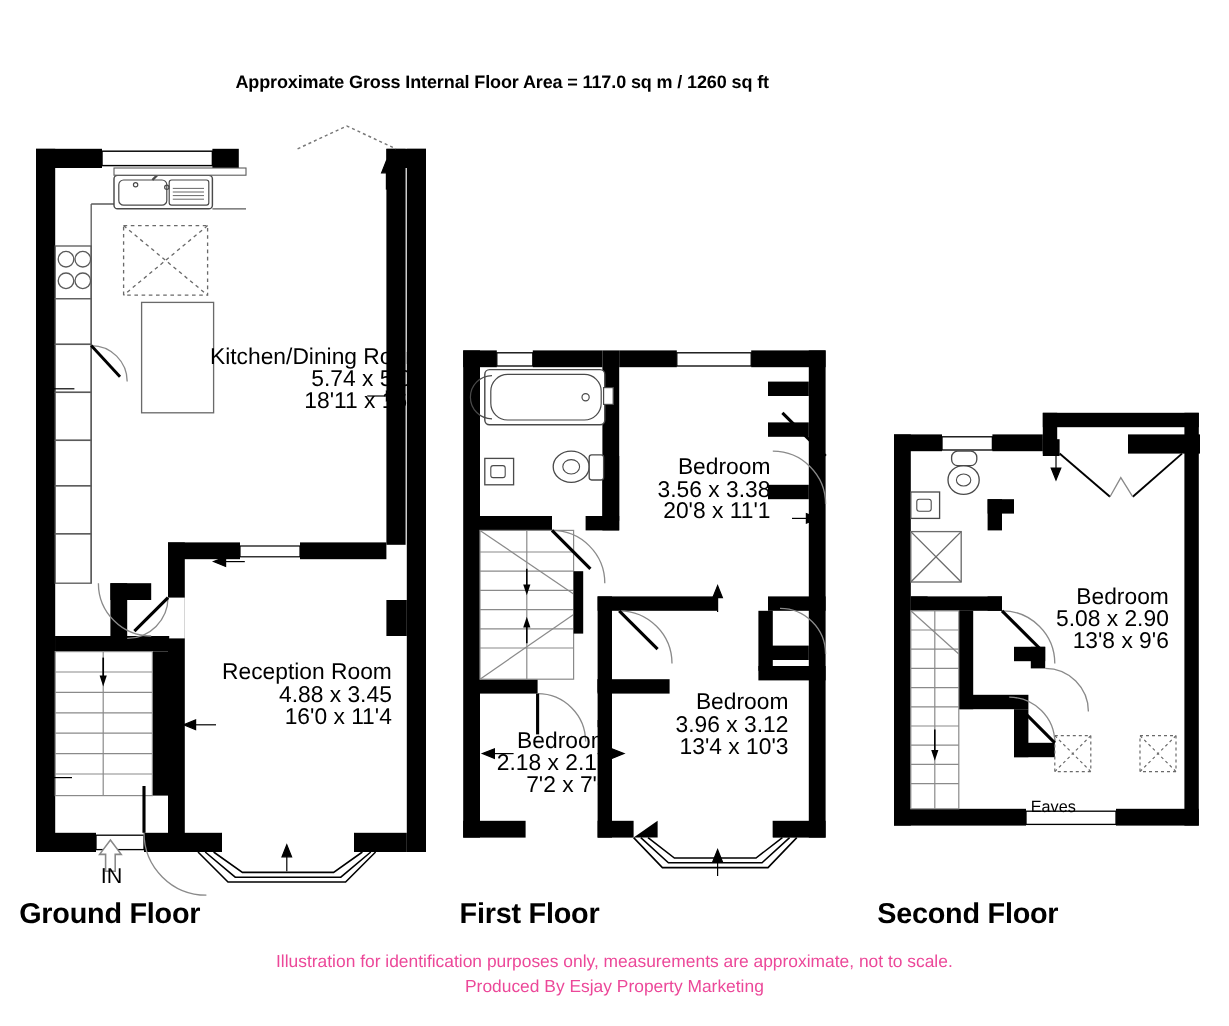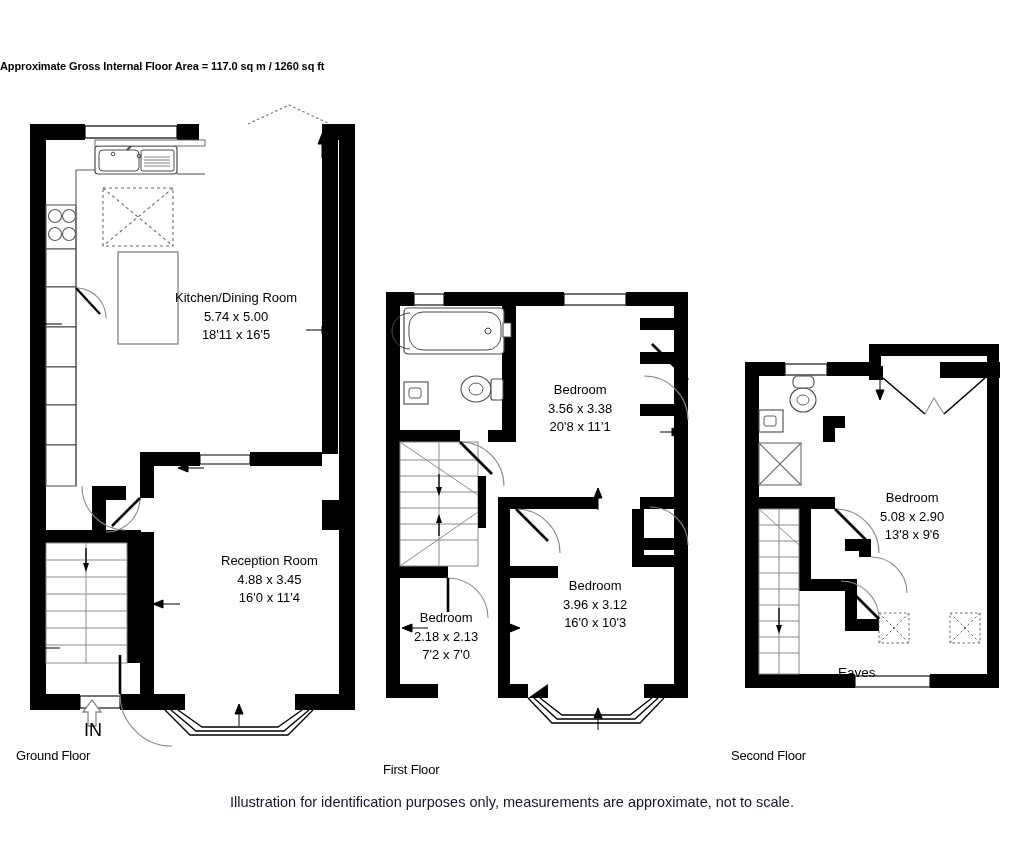--- a/index.html
+++ b/index.html
@@ -20,76 +20,76 @@
     position: absolute;
     left: 0; top: 0;
     width: 1024px;
     height: 855px;
   }
   .title-bar {
     position: absolute;
     left: 0;
     top: 60px;
     width: 837px;
-    text-align: left;
-    font-size: 11px;
+    text-align: center;
+    font-size: 15px;
     font-weight: bold;
     letter-spacing: -0.1px;
   }
   .plan-svg {
     position: absolute;
     left: 0;
     top: 0;
     width: 1024px;
     height: 855px;
   }
   .floor-label {
     position: absolute;
-    font-size: 13px;
-    font-weight: normal;
+    font-size: 24px;
+    font-weight: bold;
     letter-spacing: -0.2px;
     white-space: nowrap;
   }
   #label-ground { left: 16px; top: 748px; }
-  #label-first  { left: 383px; top: 748px; margin-top: 14px; }
+  #label-first  { left: 383px; top: 748px; }
   #label-second { left: 731px; top: 748px; }
 
   .room-label {
     position: absolute;
-    text-align: center;
-    font-size: 13px;
+    text-align: right;
+    font-size: 19px;
     line-height: 18.5px;
     white-space: nowrap;
   }
   .room-label .ln { display: block; }
 
   #rl-kitchen   { left: 175px; top: 289px; }
-  #rl-reception { left: 185px; top: 552px; margin-left: 36px; }
+  #rl-reception { left: 185px; top: 552px; }
   #rl-bed1      { left: 548px; top: 381px; }
   #rl-bed2      { left: 563px; top: 577px; }
   #rl-bed3      { left: 414px; top: 609px; }
   #rl-bed4      { left: 880px; top: 489px; }
 
   .small-note {
     position: absolute;
     font-size: 13.5px;
     white-space: nowrap;
   }
-  #note-eaves { left: 838px; top: 665px; }
+  #note-eaves { left: 859px; top: 665px; }
   #note-in    { left: 84px; top: 720px; font-size: 18px; }
 
   .footer {
     position: absolute;
     left: 0;
     top: 792px;
     width: 1024px;
     text-align: center;
     font-size: 14.5px;
     line-height: 21px;
-    color: #0f172a;
+    color: #ec4899;
   }
   .footer .ln { display: block; }
 </style>
 </head>
 <body>
 
 <div id="sheet">
 
   <div class="title-bar">Approximate Gross Internal Floor Area = 117.0 sq m / 1260 sq ft</div>
 
@@ -471,35 +471,36 @@
 
   <div class="room-label" id="rl-bed1">
     <span class="ln">Bedroom</span>
     <span class="ln">3.56 x 3.38</span>
     <span class="ln">20'8 x 11'1</span>
   </div>
 
   <div class="room-label" id="rl-bed2">
     <span class="ln">Bedroom</span>
     <span class="ln">3.96 x 3.12</span>
-    <span class="ln">16'0 x 10'3</span>
+    <span class="ln">13'4 x 10'3</span>
   </div>
 
   <div class="room-label" id="rl-bed3">
     <span class="ln">Bedroom</span>
     <span class="ln">2.18 x 2.13</span>
     <span class="ln">7'2 x 7'0</span>
   </div>
 
   <div class="room-label" id="rl-bed4">
     <span class="ln">Bedroom</span>
     <span class="ln">5.08 x 2.90</span>
     <span class="ln">13'8 x 9'6</span>
   </div>
 
   <div class="small-note" id="note-eaves">Eaves</div>
   <div class="small-note" id="note-in">IN</div>
 
   <div class="footer">
     <span class="ln">Illustration for identification purposes only, measurements are approximate, not to scale.</span>
+    <span class="ln">Produced By Esjay Property Marketing</span>
   </div>
 
 </div>
 
 </body></html>

